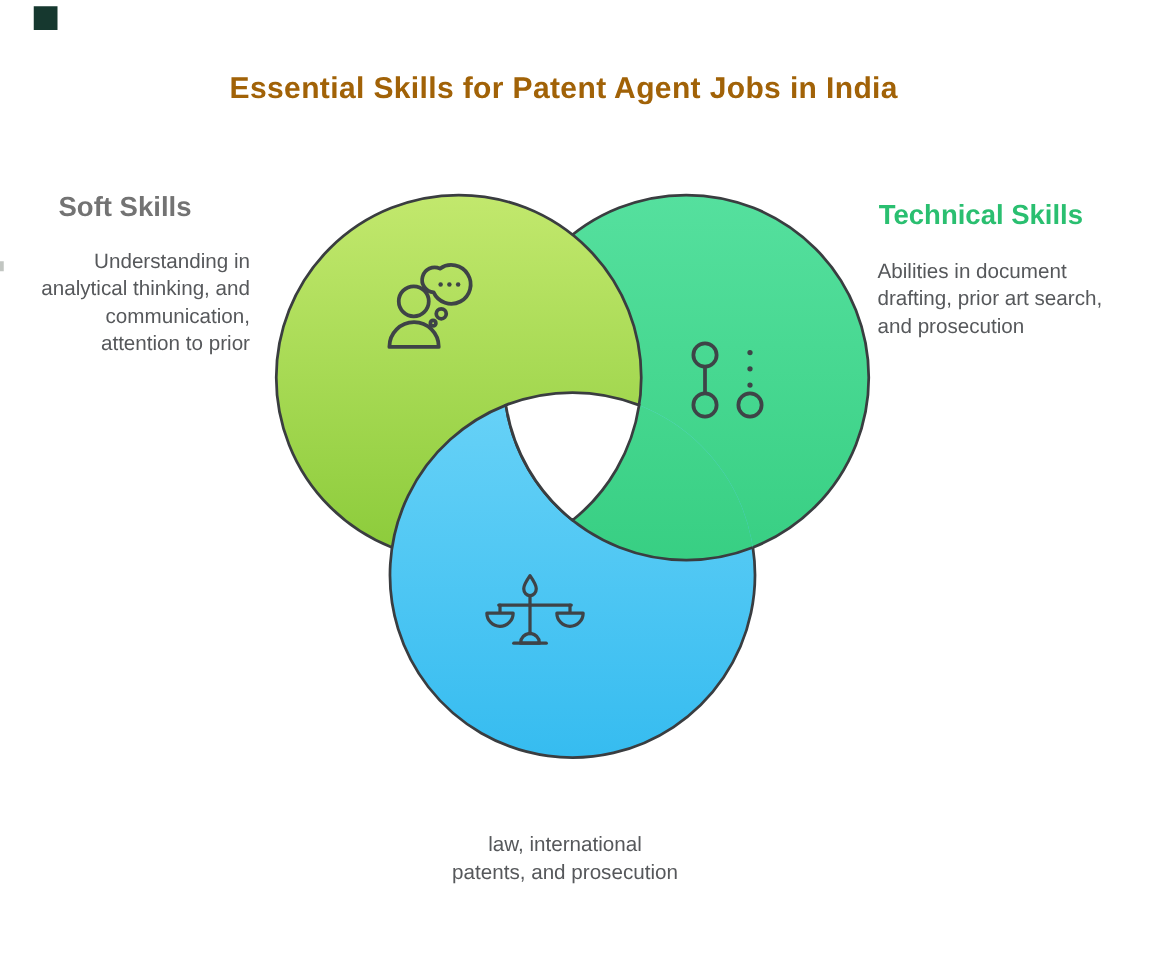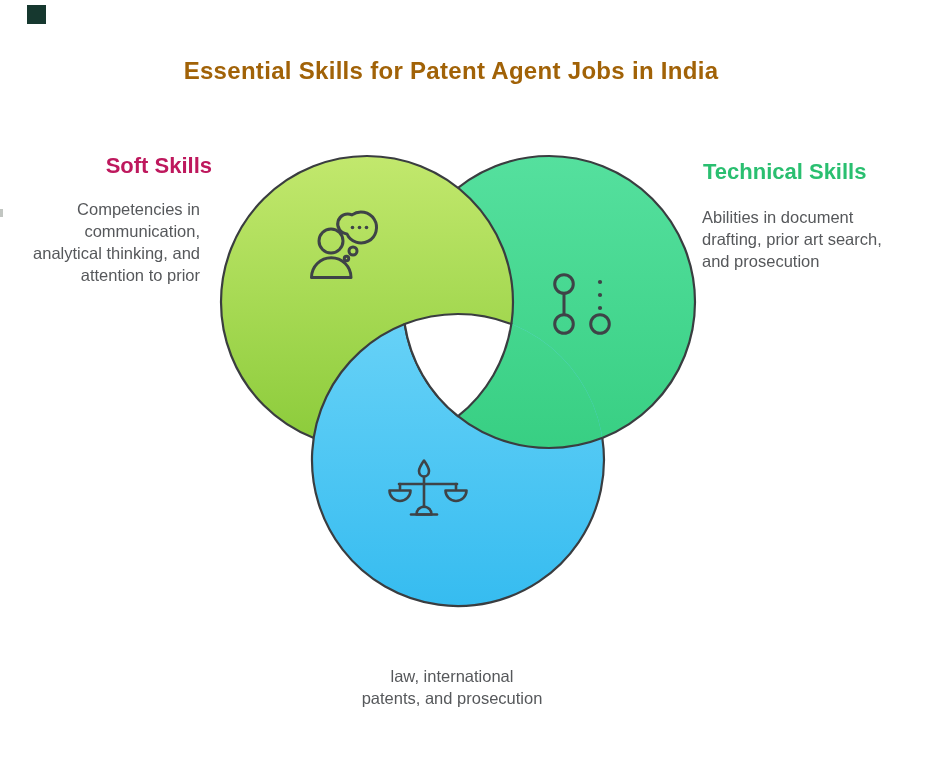--- a/index.html
+++ b/index.html
@@ -11,21 +11,21 @@
   .abs{position:absolute;}
   #corner-mark{left:27px;top:5px;width:19px;height:19px;background:#16382f;}
   #edge-tick{left:0;top:209px;width:3px;height:8px;background:#c2c6c2;}
   #page-title{
     left:0;top:56px;width:902px;text-align:center;
     font-size:24px;font-weight:700;color:#a16207;letter-spacing:.3px;line-height:30px;
   }
   .heading{font-size:22px;font-weight:700;line-height:26px;}
   .desc{font-size:16.5px;line-height:22px;color:#56585b;}
   .desc .ln{white-space:nowrap;}
-  #soft-head{left:12px;top:153px;width:200px;text-align:right;color:#be185d;}
+  #soft-head{left:0;top:153px;width:200px;text-align:center;color:#737373;}
   #soft-desc{left:0;top:198px;width:200px;text-align:right;}
   #tech-head{left:703px;top:159px;width:240px;text-align:left;color:#2abf70;}
   #tech-desc{left:702px;top:206px;width:240px;text-align:left;}
   #legal-head{left:302px;top:617px;width:300px;text-align:center;color:#39b5ea;}
   #legal-desc{left:302px;top:665px;width:300px;text-align:center;}
   #venn-svg{left:0;top:0;width:926px;height:766px;}
   .circ{stroke:#3a3d40;stroke-width:2.2;}
   .nostroke{stroke:none;}
   .strokeonly{fill:none;stroke:#3a3d40;stroke-width:2.2;}
   .center-white{fill:#ffffff;stroke:#3a3d40;stroke-width:2.2;}
@@ -38,23 +38,23 @@
 
 <div id="canvas">
 
   <div id="corner-mark" class="abs"></div>
   <div id="edge-tick" class="abs"></div>
 
   <div id="page-title" class="abs">Essential Skills for Patent Agent Jobs in India</div>
 
   <div id="soft-head" class="abs heading">Soft Skills</div>
   <div id="soft-desc" class="abs desc">
-    <div class="ln">Competencies in</div>
+    <div class="ln">Understanding in</div>
+    <div class="ln">analytical thinking, and</div>
     <div class="ln">communication,</div>
-    <div class="ln">analytical thinking, and</div>
     <div class="ln">attention to prior</div>
   </div>
 
   <div id="tech-head" class="abs heading">Technical Skills</div>
   <div id="tech-desc" class="abs desc">
     <div class="ln">Abilities in document</div>
     <div class="ln">drafting, prior art search,</div>
     <div class="ln">and prosecution</div>
   </div>
 

